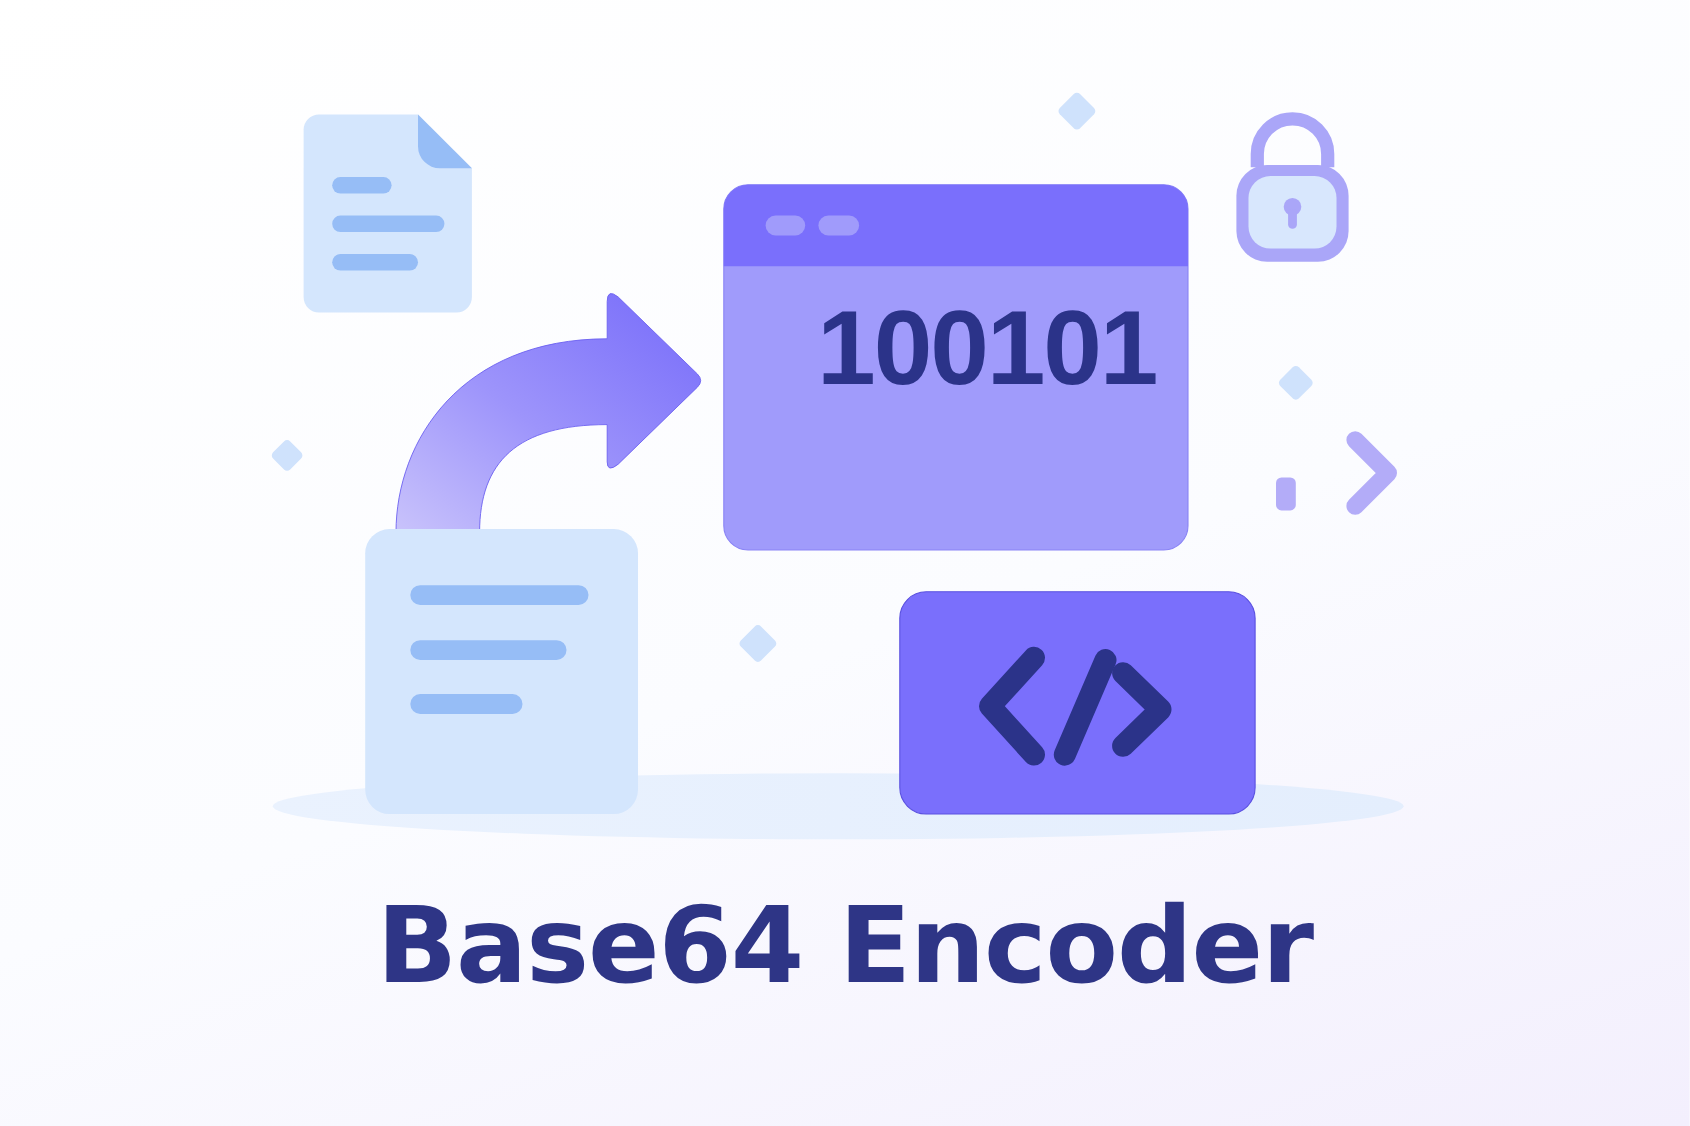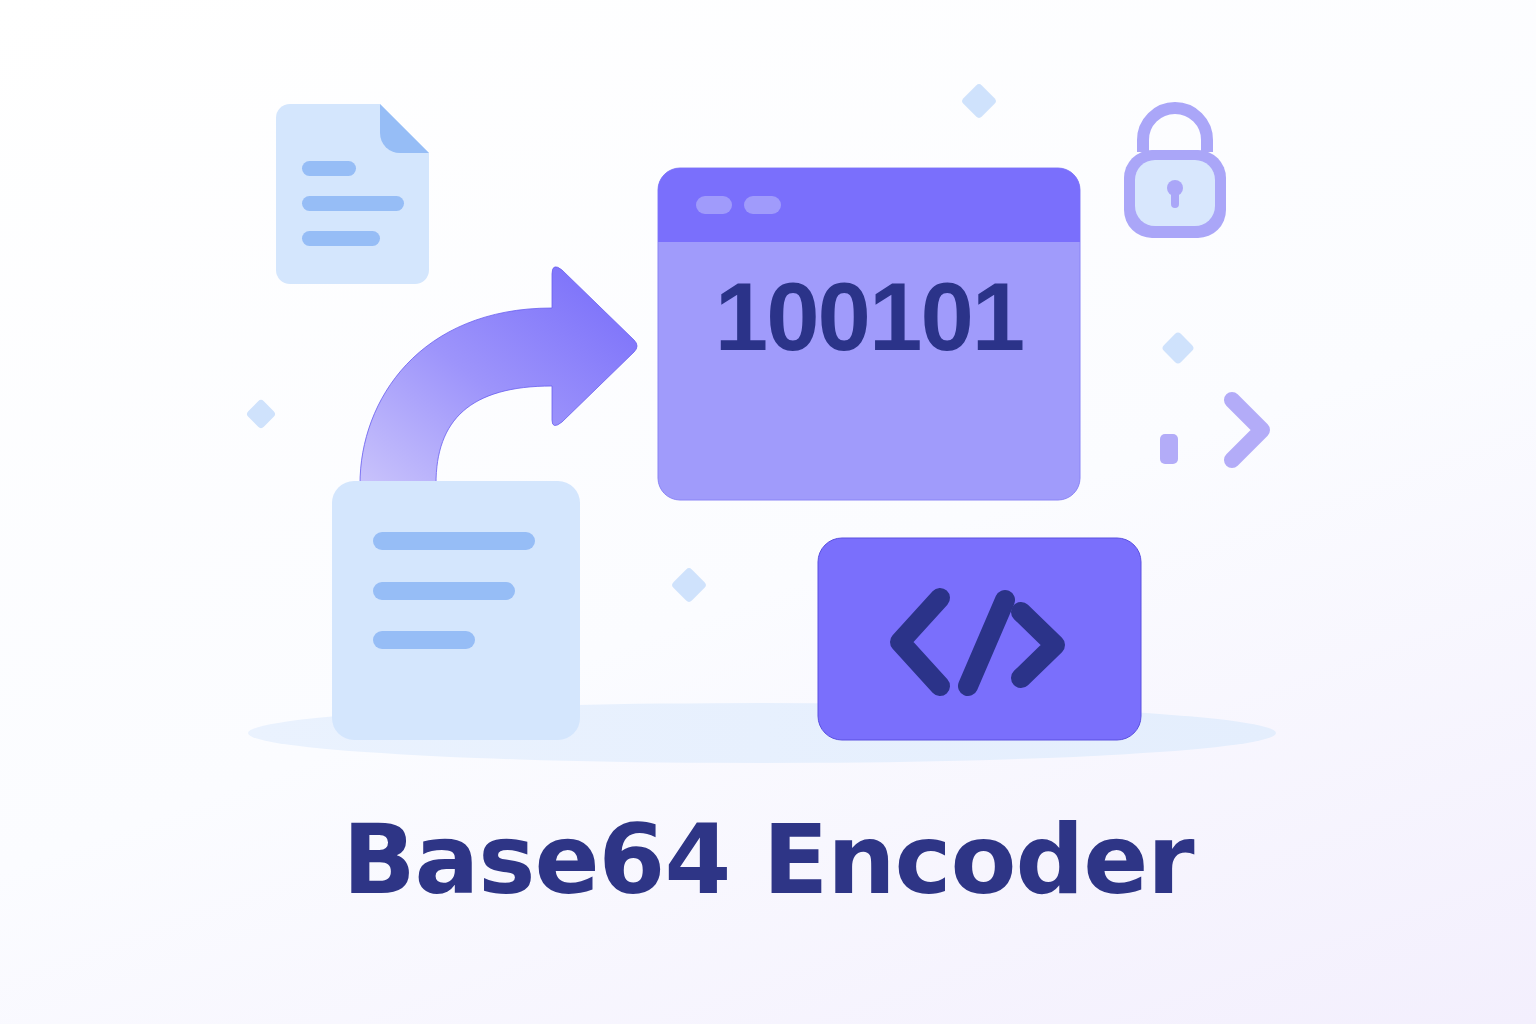--- a/index.html
+++ b/index.html
@@ -10,21 +10,21 @@
   }
   .scene { position: absolute; left: 0; top: 0; width: 1536px; height: 1024px; }
   .title {
     position: absolute; left: 0; top: 800px; width: 1536px; text-align: center;
     font-family: "DejaVu Sans", sans-serif; font-weight: bold; font-size: 96px;
     color: #2e3586; letter-spacing: -1px; line-height: 120px;
   }
   .binary {
     position: absolute; left: 658px; top: 270px; width: 422px; text-align: center;
     font-family: "Liberation Sans", sans-serif; font-weight: bold; font-size: 96px;
-    line-height: 94px; color: #2b3389; letter-spacing: -2px;
+    line-height: 94px; color: #2b3389; letter-spacing: -2px; padding-left: 28px;
   }
 </style>
 </head>
 <body>
 
 <svg class="scene" width="1536" height="1024" viewBox="0 0 1536 1024" xmlns="http://www.w3.org/2000/svg">
   <defs>
     <linearGradient id="arrowGrad" x1="0" y1="1" x2="1" y2="0">
       <stop offset="0" stop-color="#c9c3fb"></stop>
       <stop offset="0.45" stop-color="#9d94fb"></stop>

